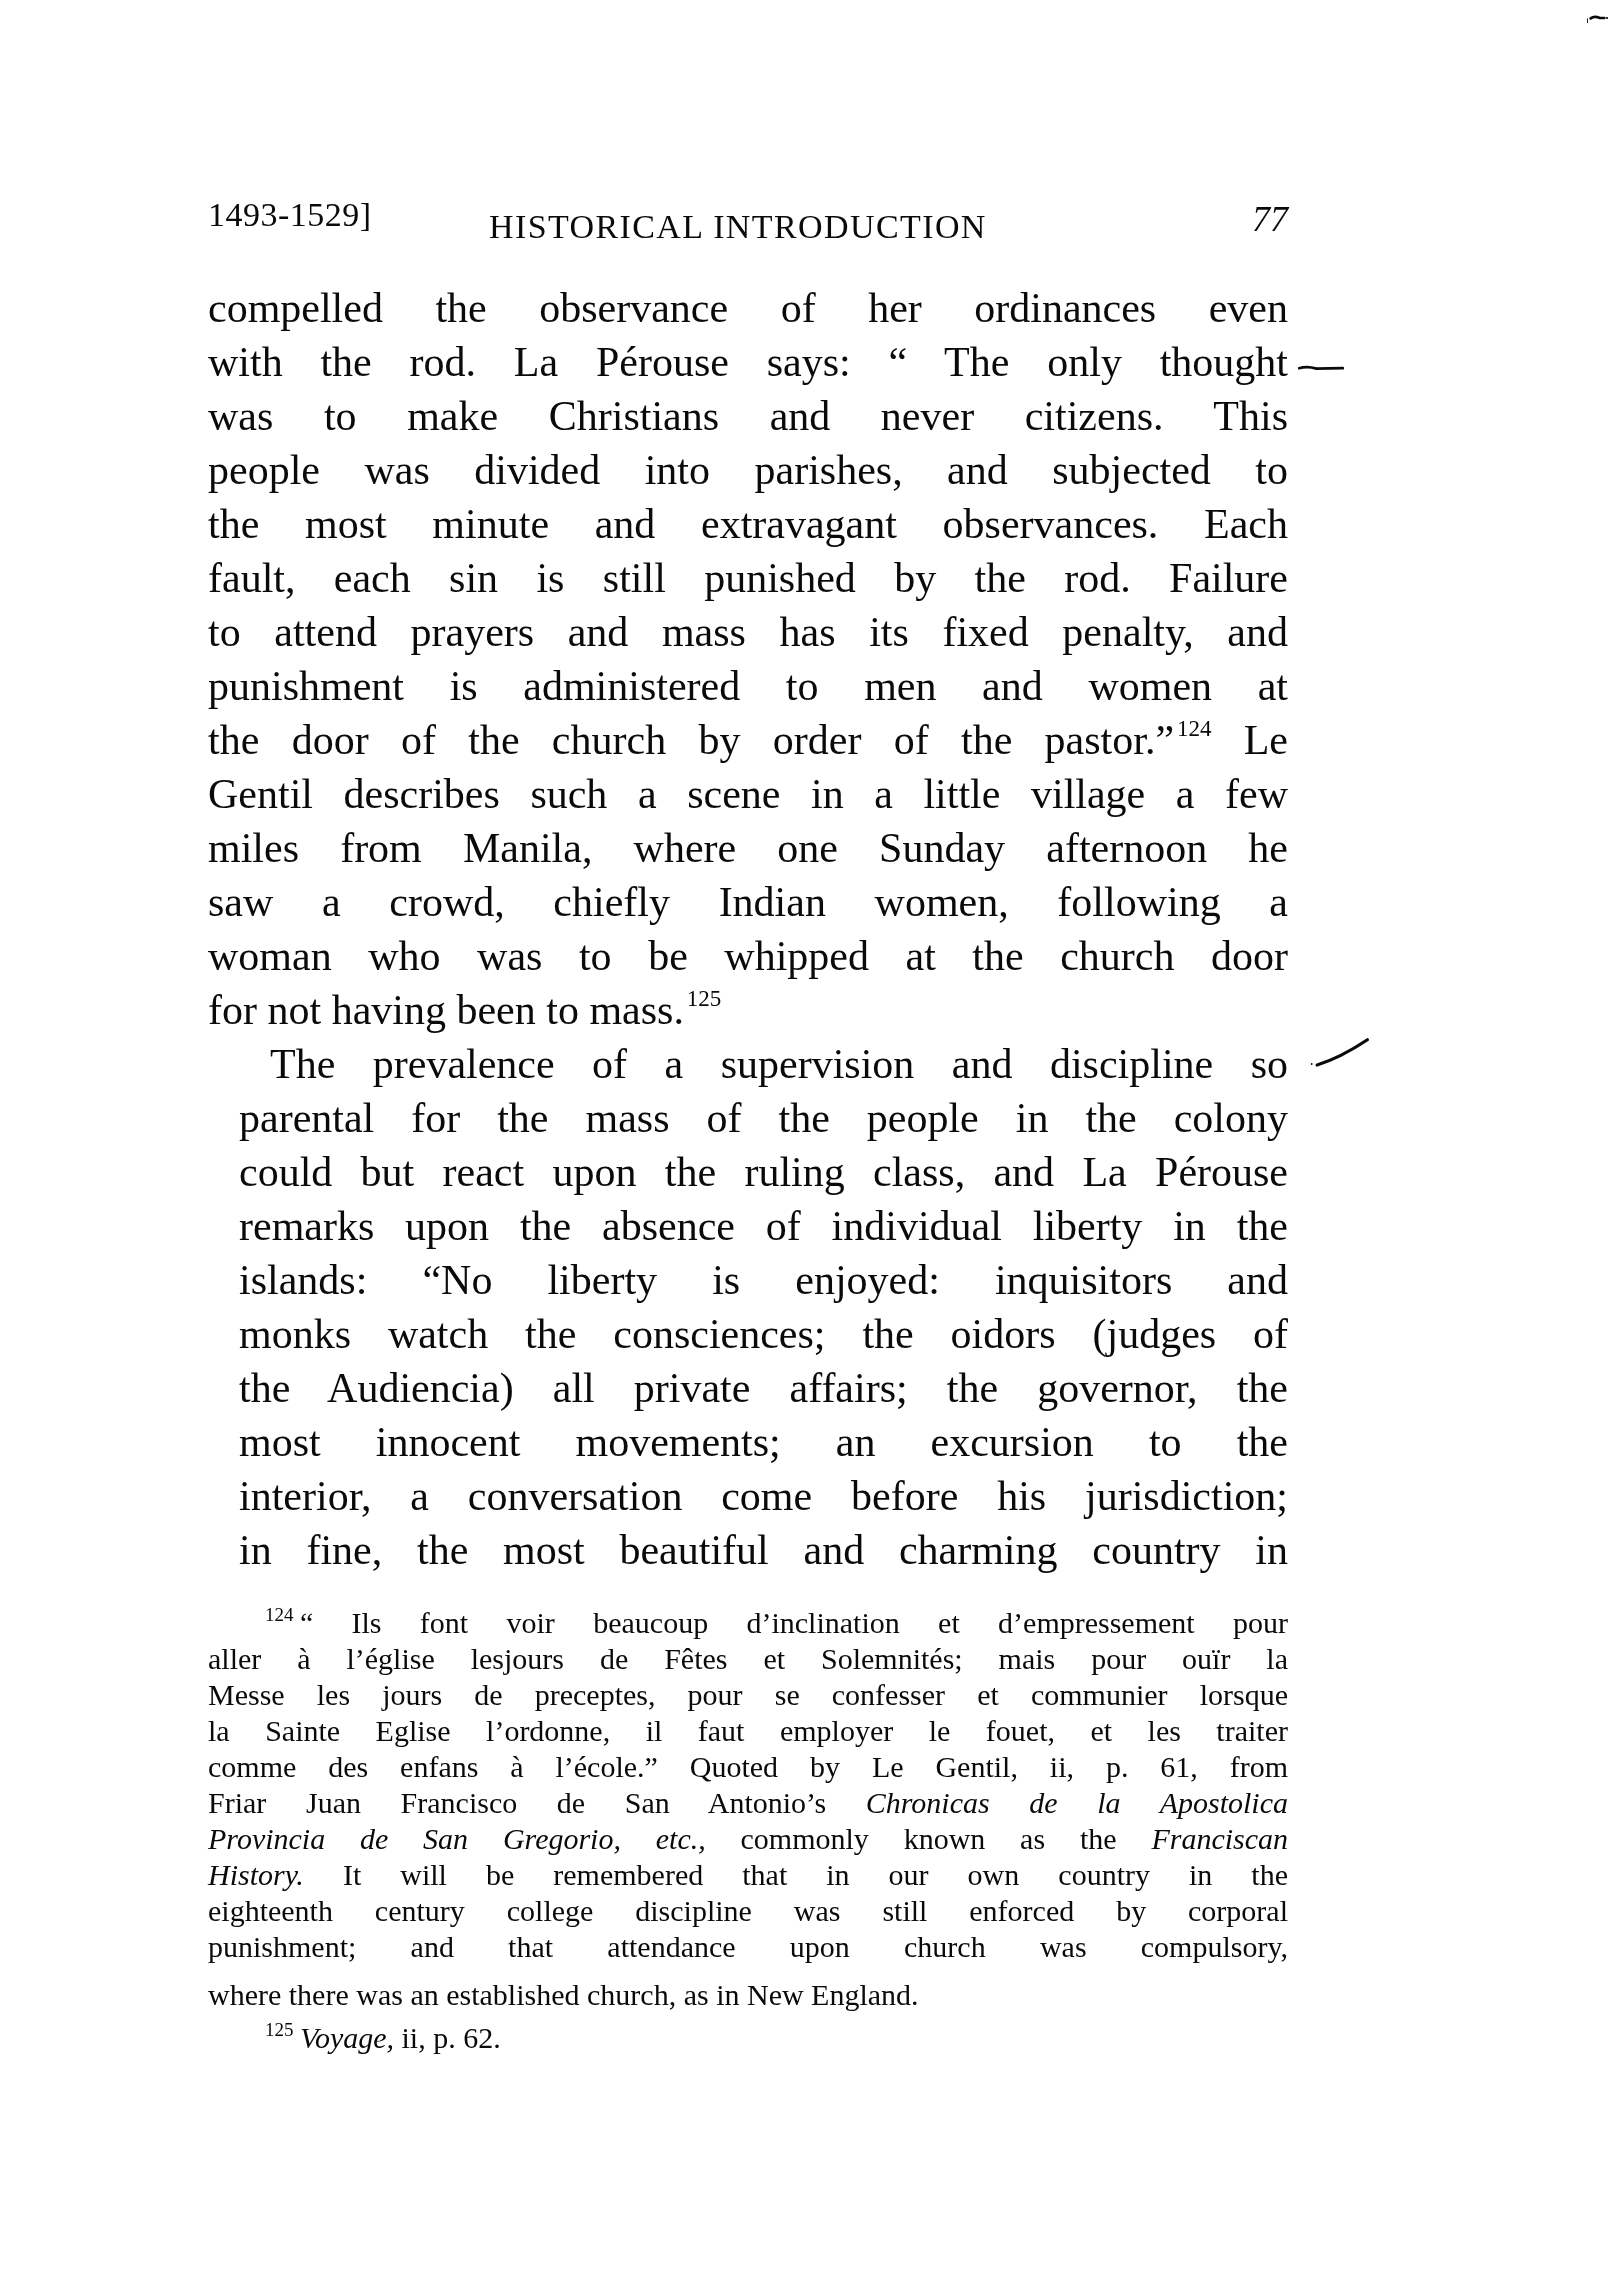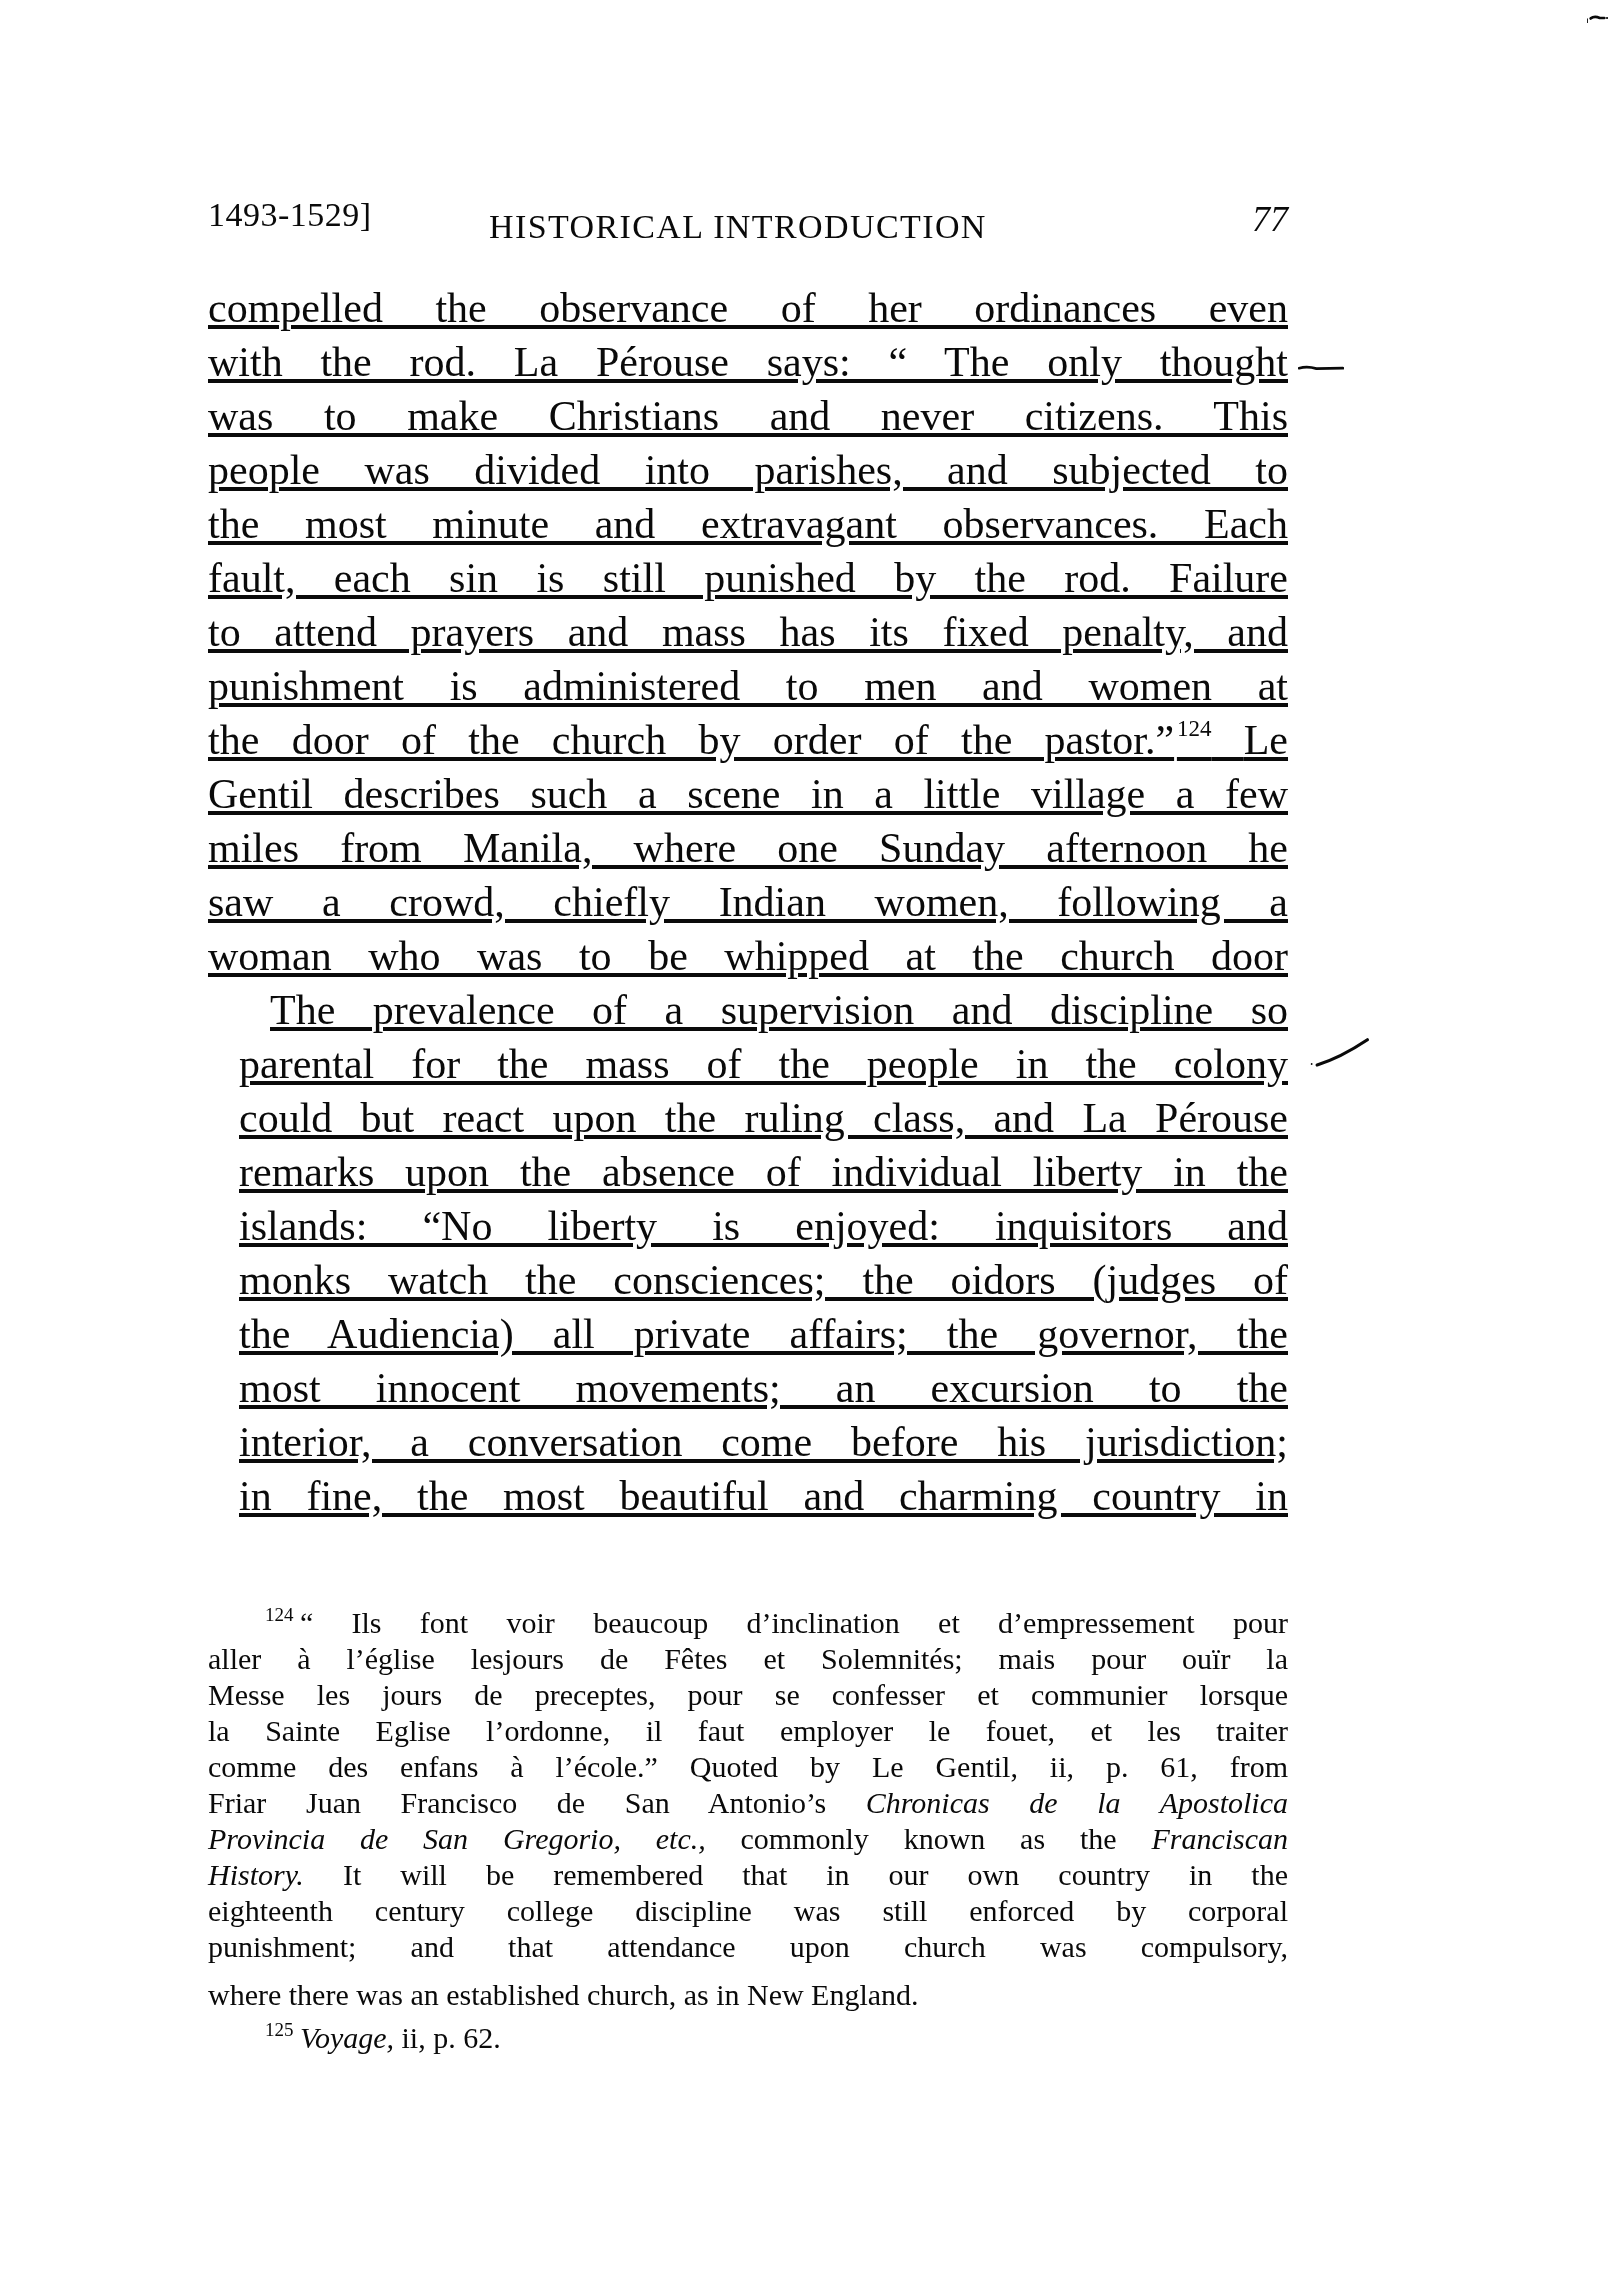--- a/index.html
+++ b/index.html
@@ -47,21 +47,20 @@
     position: absolute;
     left: 208px;
     top: 281px;
     width: 1080px;
     font-size: 42px;
     line-height: 54px;
     text-align: justify;
   }
   .body-text p {
     margin: 0;
-    text-decoration: underline;
   }
   .body-text p.indent {
     text-indent: 31px;
   }
   .body-text .line {
     display: block;
     text-align: justify;
     text-align-last: justify;
     white-space: nowrap;
     height: 54px;
@@ -149,20 +148,21 @@
     <span class="line">people was divided into parishes, and subjected to</span>
     <span class="line">the most minute and extravagant observances. Each</span>
     <span class="line">fault, each sin is still punished by the rod. Failure</span>
     <span class="line">to attend prayers and mass has its fixed penalty, and</span>
     <span class="line">punishment is administered to men and women at</span>
     <span class="line"><span>the door of the church by order of the pastor.”</span><sup class="fnref">124</sup> <span>Le</span></span>
     <span class="line">Gentil describes such a scene in a little village a few</span>
     <span class="line">miles from Manila, where one Sunday afternoon he</span>
     <span class="line">saw a crowd, chiefly Indian women, following a</span>
     <span class="line">woman who was to be whipped at the church door</span>
+    <span class="line last"><span>for not having been to mass.</span><sup class="fnref">125</sup></span>
   </p>
   <p class="indent">
     <span class="line" style="padding-left:31px">The prevalence of a supervision and discipline so</span>
     <span class="line">parental for the mass of the people in the colony</span>
     <span class="line">could but react upon the ruling class, and La Pérouse</span>
     <span class="line">remarks upon the absence of individual liberty in the</span>
     <span class="line">islands: “No liberty is enjoyed: inquisitors and</span>
     <span class="line">monks watch the consciences; the oidors (judges of</span>
     <span class="line">the Audiencia) all private affairs; the governor, the</span>
     <span class="line">most innocent movements; an excursion to the</span>

